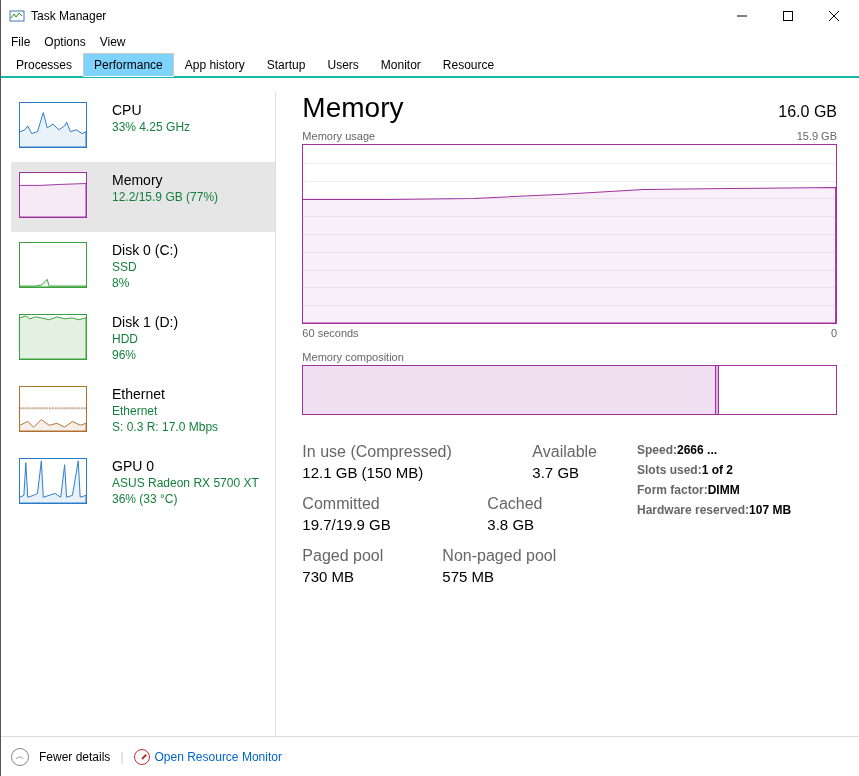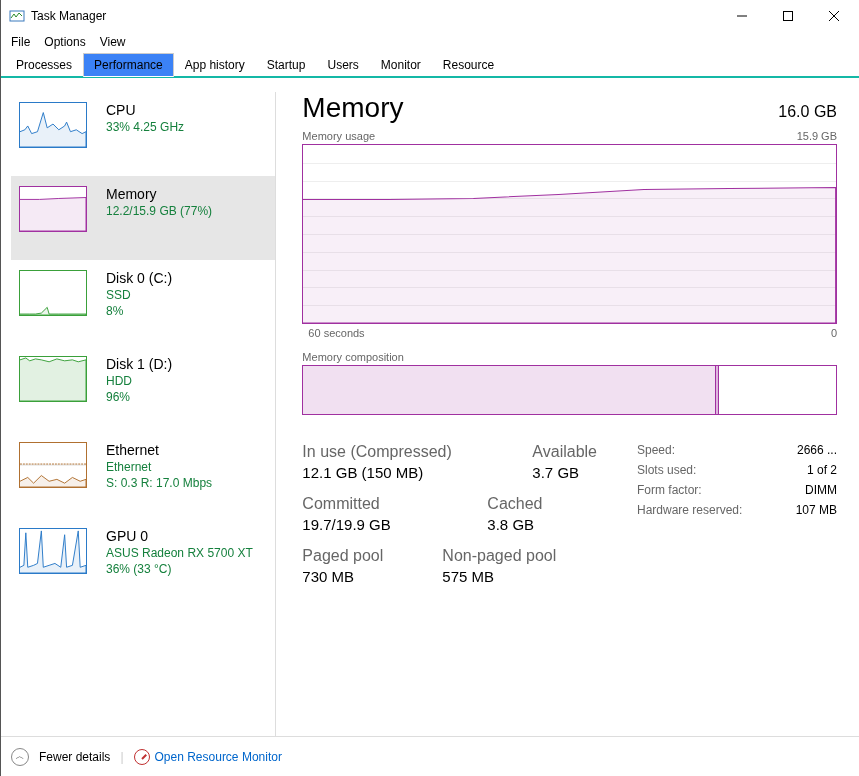--- a/index.html
+++ b/index.html
@@ -6,49 +6,49 @@
     body { width: 859px; height: 776px; background: #fff; overflow: hidden; }
     .window { width: 100%; height: 100%; display: flex; flex-direction: column; border-left: 1px solid #555; }
     .titlebar { height: 32px; display: flex; align-items: center; padding: 0 2px 0 8px; }
     .titlebar-icon { width: 16px; height: 16px; margin-right: 6px; }
     .titlebar-title { font-size: 12px; flex: 1; }
     .win-controls { display: flex; }
     .win-btn { width: 46px; height: 30px; display: flex; align-items: center; justify-content: center; font-size: 10px; }
     .menubar { height: 20px; display: flex; align-items: center; gap: 14px; padding: 0 10px; font-size: 12px; }
     .tabbar { display: flex; border-bottom: 2px solid #14b8a6; padding-left: 4px; height: 26px; }
     .tab { padding: 4px 10px; font-size: 12px; border: 1px solid transparent; position: relative; top: 1px; }
-    .tab.active { border: 1px solid #ccc; border-bottom: 1px solid #fff; background: #3b82f6; }
+    .tab.active { border: 1px solid #ccc; border-bottom: 1px solid #fff; background: #7dd3fc; }
     .content { flex: 1; display: flex; padding: 14px 10px 0 10px; gap: 0; }
     .sidebar { width: 286px; display: flex; flex-direction: column; gap: 0; }
-    .side-item { display: flex; align-items: flex-start; gap: 19px; padding: 10px 8px 28px 8px; }
+    .side-item { display: flex; align-items: flex-start; gap: 25px; padding: 10px 8px 14px 8px; }
     .side-item.selected { background: #e6e6e6; }
     .thumb { width: 68px; height: 46px; border: 1px solid #999; background: #fff; position: relative; overflow: hidden; flex-shrink: 0; }
     .side-text { display: flex; flex-direction: column; gap: 2px; }
     .side-title { font-size: 14px; }
     .side-sub { font-size: 12px; color: #15803d; }
     .divider { width: 1px; background: #ddd; margin: 0 6px 0 0; }
     .main { flex: 1; padding: 0 12px 0 20px; display: flex; flex-direction: column; }
     .main-header { display: flex; justify-content: space-between; align-items: baseline; margin-bottom: 6px; }
     .main-title { font-size: 28px; font-weight: 400; }
     .main-total { font-size: 16px; }
     .chart-label-row { display: flex; justify-content: space-between; font-size: 11px; color: #666; margin-bottom: 2px; }
     .usage-chart { height: 180px; border: 1px solid #a030a0; background: #fff; position: relative; margin-bottom: 3px; }
     .grid-h { position: absolute; left: 0; right: 0; border-top: 1px solid #eee; }
-    .chart-axis { display: flex; justify-content: space-between; font-size: 11px; color: #666; margin-bottom: 12px; margin-left: 6px; }
+    .chart-axis { display: flex; justify-content: space-between; font-size: 11px; color: #666; margin-bottom: 12px; }
     .comp-chart { height: 50px; border: 1px solid #a030a0; display: flex; margin-bottom: 28px; }
     .comp-seg-used { background: rgba(160,48,160,0.15); border-right: 1px solid #a030a0; }
     .comp-seg-thin { width: 3px; background: rgba(160,48,160,0.35); border-right: 1px solid #a030a0; }
     .stats-area { display: flex; gap: 40px; }
     .stats-left { flex: 1; }
     .stat-block { margin-bottom: 14px; }
     .stat-row { display: flex; gap: 30px; }
     .stat-label { font-size: 16px; color: #666; margin-bottom: 3px; }
     .stat-value-lg { font-size: 15px; }
     .stats-right { width: 200px; font-size: 12px; }
-    .spec-row { display: flex; justify-content: space-between; margin-bottom: 6px; }
+    .spec-row { display: flex; justify-content: flex-start; margin-bottom: 6px; font-weight: bold; }
     .spec-label { color: #666; }
     .footer { height: 40px; border-top: 1px solid #ddd; display: flex; align-items: center; padding: 0 10px; gap: 10px; font-size: 12px; }
     .chevron-circle { width: 18px; height: 18px; border: 1px solid #888; border-radius: 50%; display: flex; align-items: center; justify-content: center; font-size: 9px; color: #555; }
     .footer-link { color: #0066cc; display: flex; align-items: center; gap: 5px; }
     .rmicon { width: 16px; height: 16px; border: 1.5px solid #c03030; border-radius: 50%; position: relative; }
     .rmicon::after { content:''; position:absolute; width:2px; height:6px; background:#c03030; left:50%; top:3px; transform:translateX(-50%) rotate(45deg); transform-origin:bottom; }
     svg.mini { position:absolute; top:0; left:0; width:100%; height:100%; }
   </style>
 </head>
 <body>

